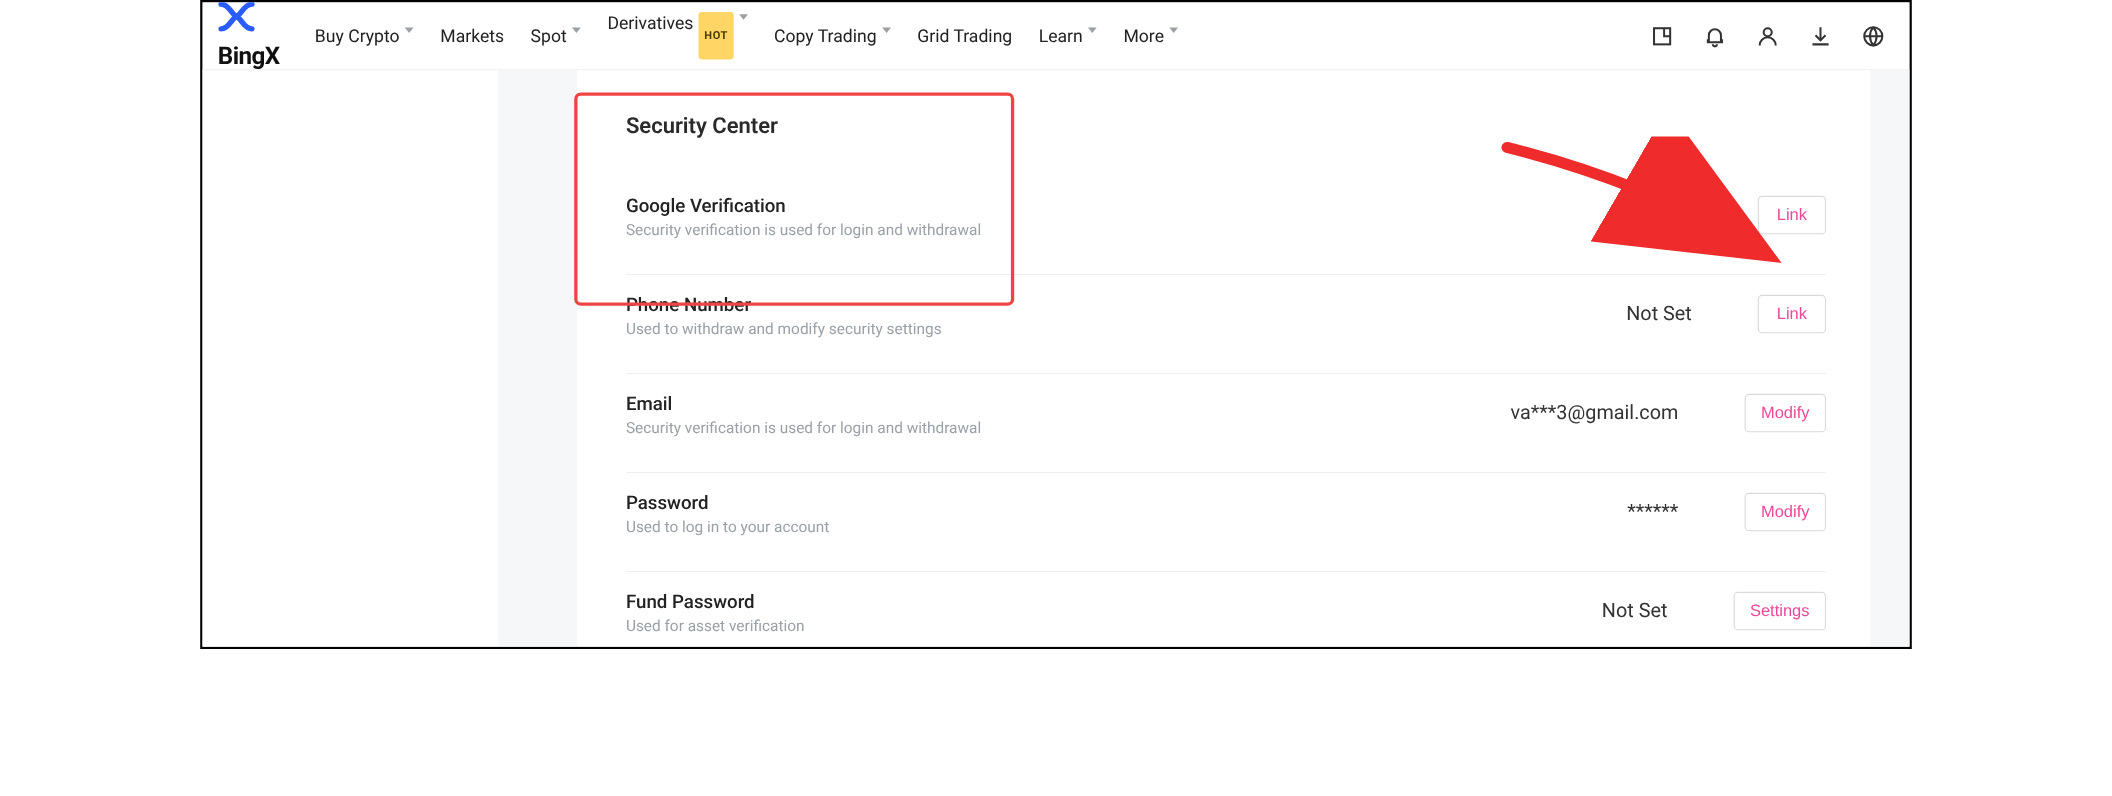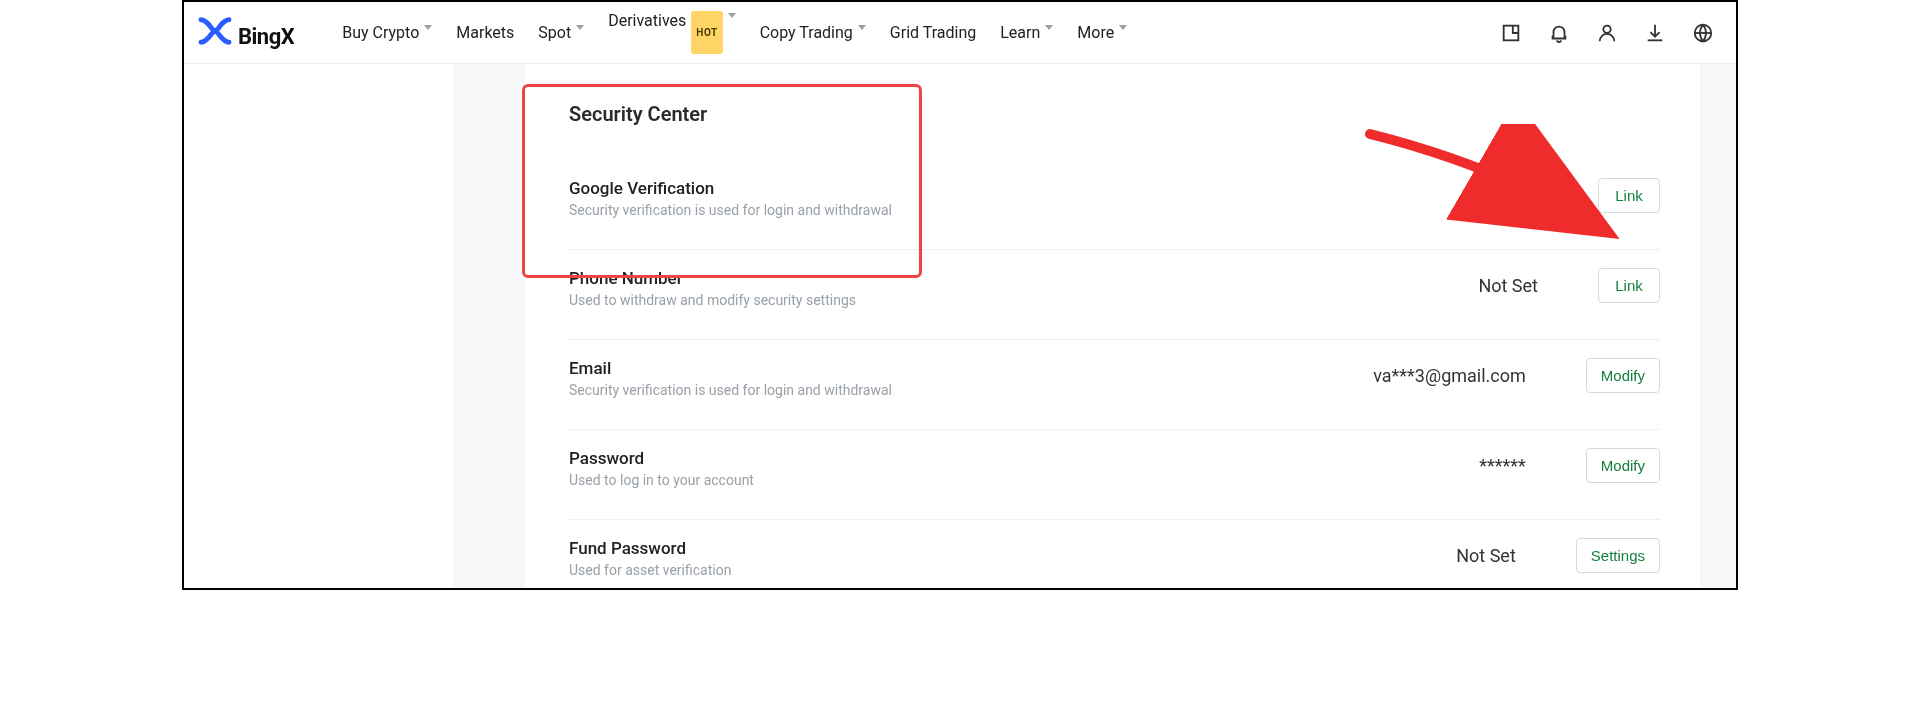--- a/index.html
+++ b/index.html
@@ -1,21 +1,21 @@
 <!DOCTYPE html>
 <html><head>
 <meta charset="utf-8">
 <style>
   * { box-sizing: border-box; margin: 0; padding: 0; }
   html, body { width: 100%; height: 100%; font-family: -apple-system, BlinkMacSystemFont, "Segoe UI", Roboto, Helvetica, Arial, sans-serif; background:#fff; color:#1f1f1f;}
   
   .frame { border:2px solid #000; width:1556px; height:590px; margin:0 auto; position:relative; overflow:hidden;}
   
   .topnav { height:62px; border-bottom:1px solid #eee; display:flex; align-items:center; padding:0 16px 0 14px; }
-  .logo { display:flex; align-items:flex-end; gap:6px; margin-right:38px; }
+  .logo { display:flex; align-items:flex-start; gap:6px; margin-right:22px;flex-direction:column; }
   .logo-mark { width:34px; height:28px; }
   .logo-text { font-size:22px; font-weight:700; letter-spacing:-0.5px; color:#111;}
   .menu { display:flex; align-items:center; gap:24px; margin-left:10px;}
   .menu-item { font-size:16px; color:#222; display:flex; gap:5px; cursor:pointer;}
   .caret { width:0; height:0; border-left:4px solid transparent; border-right:4px solid transparent; border-top:5px solid #9aa0a6; margin-top:2px;}
   .hot-badge { background:#ffd666; color:#4a3a00; font-size:10px; font-weight:700; padding:16px 5px; border-radius:3px; letter-spacing:0.5px;}
   .nav-spacer { flex:1; }
   .nav-icons { display:flex; align-items:center; gap:26px; margin-right:6px;}
   .nav-icon { width:22px; height:22px; color:#333; cursor:pointer; display:flex; align-items:center; justify-content:center;}
   .nav-icon svg { width:22px; height:22px; stroke:#333; }
@@ -28,21 +28,21 @@
   .right-strip { width:36px; background:#f6f7f8;}
 
   h1.page-title { font-size:20px; font-weight:600; color:#2a2a2a; margin-top:38px; margin-bottom:34px;}
 
   .sec-row { display:flex; align-items:flex-start; justify-content:space-between; padding:18px 0 31px 0; border-bottom:1px solid #efefef;}
   .sec-text .st-title { font-size:17px; color:#222; font-weight:500; margin-bottom:4px;}
   .sec-text .st-desc { font-size:14px; color:#99a0a8;}
   .sec-right { display:flex; align-items:center; gap:60px;}
   .status-col { min-width:150px; text-align:right; font-size:18px; color:#333;}
   .status-red { color:#f5222d; }
-  .action-btn { border:1px solid #d9d9d9; background:#fff; color:#15803d; font-size:15px; padding:8px 14px; border-radius:4px; cursor:pointer; min-width:62px; text-align:center;}
+  .action-btn { border:1px solid #d9d9d9; background:#fff; color:#ec4899; font-size:15px; padding:8px 14px; border-radius:4px; cursor:pointer; min-width:62px; text-align:center;}
 
   
   .highlight-box { position:absolute; border:3px solid #ef4444; border-radius:6px; top:20px; left:-3px; width:400px; height:194px; pointer-events:none;}
 
   
   .arrow-svg { position:absolute; top:60px; right:60px; width:300px; height:120px; pointer-events:none;}
 </style>
 </head>
 <body>
 

